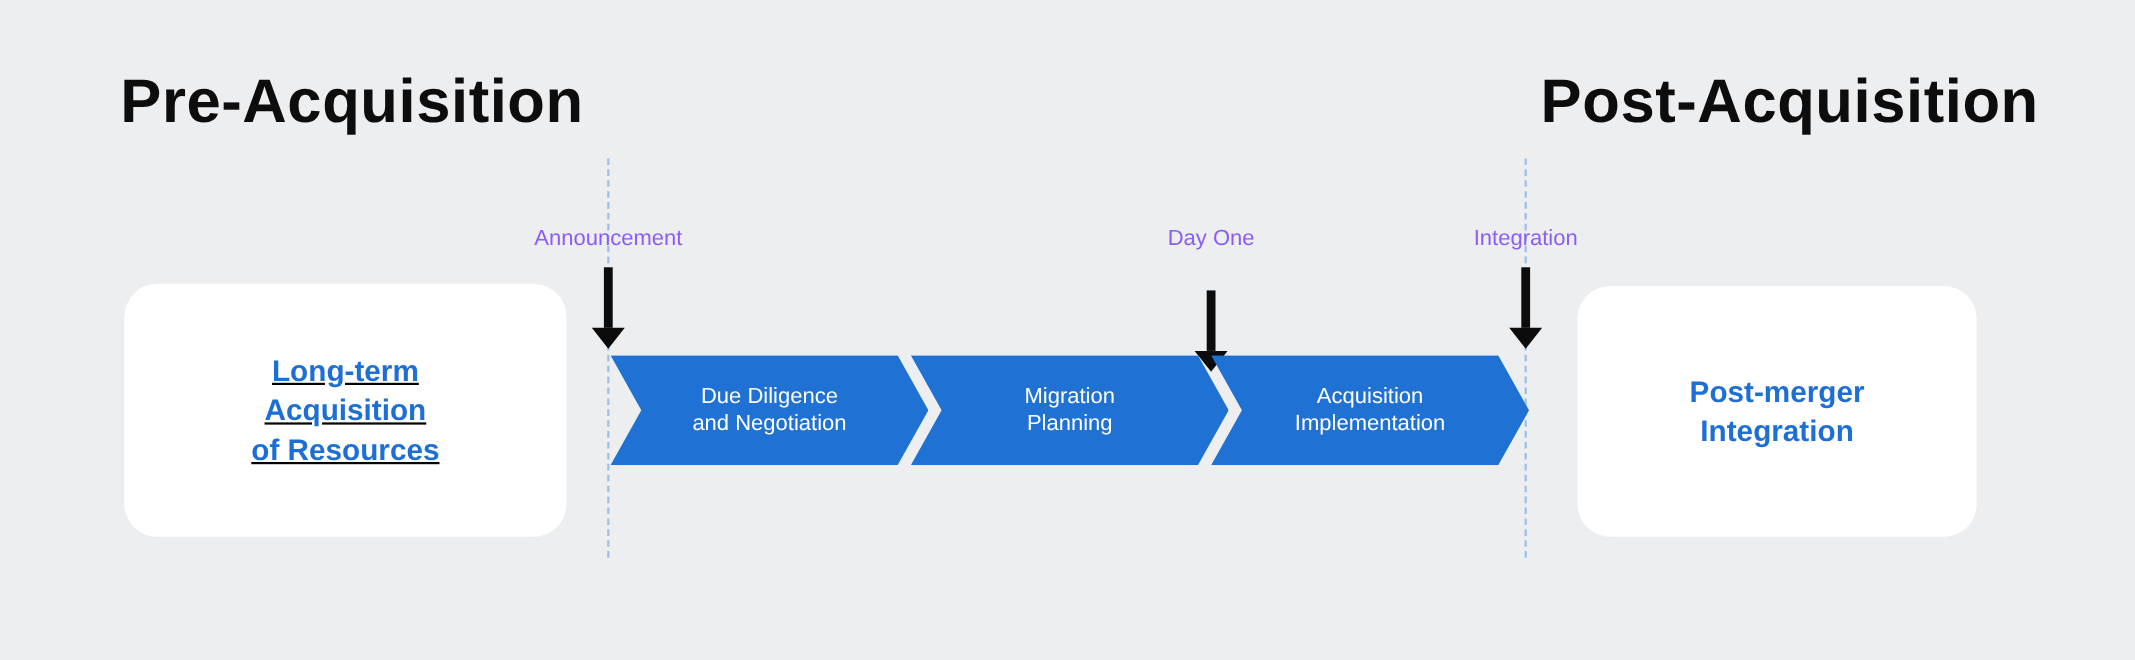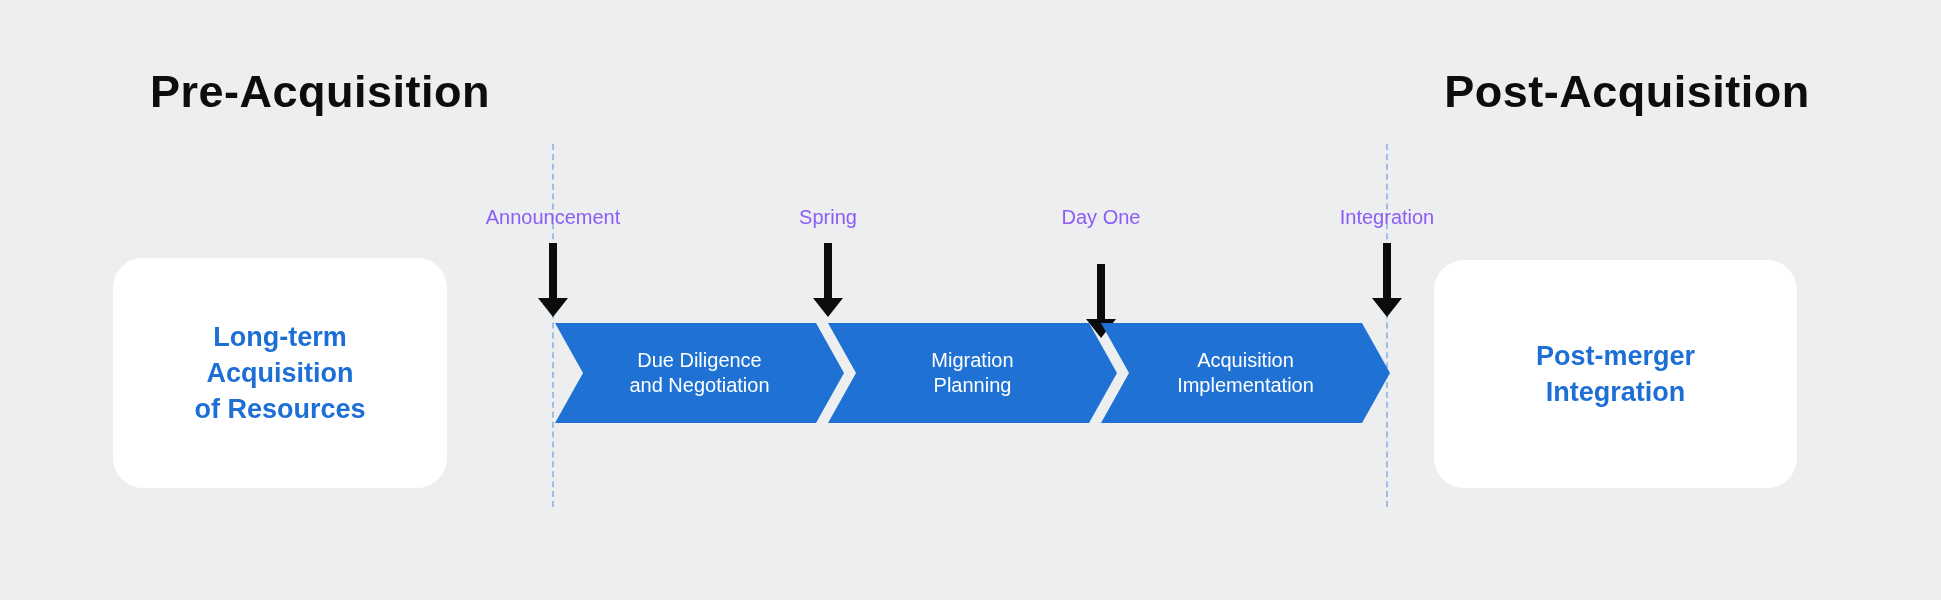--- a/index.html
+++ b/index.html
@@ -14,21 +14,21 @@
   }
 
   
   .phase-header {
     position: absolute;
     top: 62px;
     width: 500px;
     height: 60px;
     line-height: 60px;
     text-align: center;
-    font-size: 45px;
+    font-size: 56px;
     font-weight: 700;
     letter-spacing: 0.5px;
     color: #0D0D0D;
   }
   .phase-header.pre  { left: 70px; }
   .phase-header.mid  { left: 720px; }
   .phase-header.post { left: 1377px; }
 
   
   .divider {
@@ -79,21 +79,21 @@
   .card {
     position: absolute;
     background: #FFFFFF;
     border-radius: 30px;
     display: flex;
     flex-direction: column;
     align-items: center;
     justify-content: center;
     text-align: center;
   }
-  .card.pre  { left: 113px; top: 258px; width: 334px; height: 230px; }
+  .card.pre  { left: 113px; top: 258px; width: 402px; height: 230px; text-decoration: underline; }
   .card.post { left: 1434px; top: 260px; width: 363px; height: 228px; }
   .card-line {
     font-size: 27px;
     font-weight: 600;
     line-height: 36px;
     color: #1D6FD6;
   }
 
   
   .chevron-band {
@@ -138,27 +138,20 @@
   <div class="divider left"></div>
   <div class="divider right"></div>
 
   <div class="milestone m1">
     <div class="milestone-label">Announcement</div>
     <div class="down-arrow">
       <div class="arrow-stem"></div>
       <div class="arrow-head"></div>
     </div>
   </div>
-  <div class="milestone m2">
-    <div class="milestone-label">Spring</div>
-    <div class="down-arrow">
-      <div class="arrow-stem"></div>
-      <div class="arrow-head"></div>
-    </div>
-  </div>
   <div class="milestone m3">
     <div class="milestone-label">Day One</div>
     <div class="down-arrow">
       <div class="arrow-stem"></div>
       <div class="arrow-head"></div>
     </div>
   </div>
   <div class="milestone m4">
     <div class="milestone-label">Integration</div>
     <div class="down-arrow">

